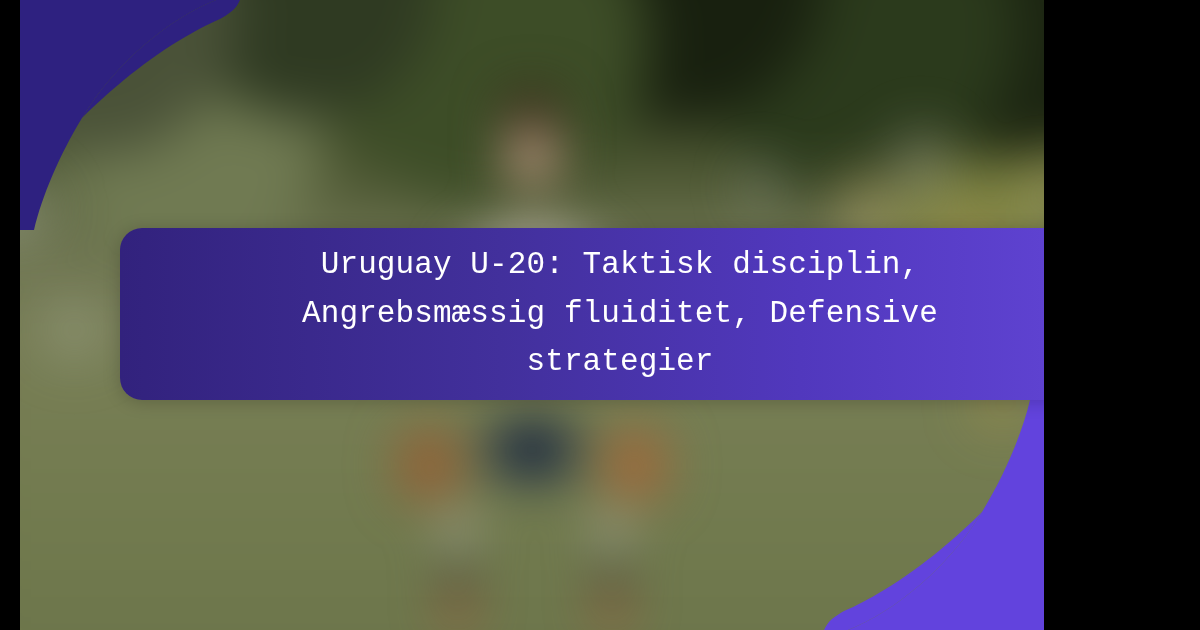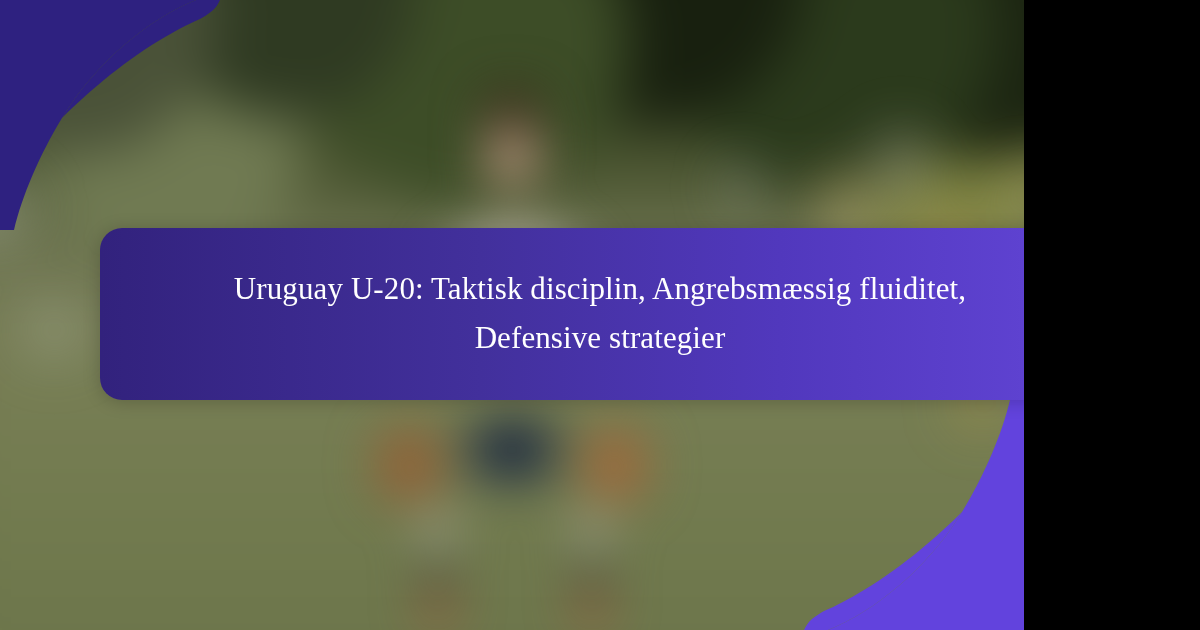--- a/index.html
+++ b/index.html
@@ -5,21 +5,22 @@
   html, body {
     margin: 0;
     padding: 0;
     background: #000;
   }
   #og-card {
     position: relative;
     width: 1024px;
     height: 630px;
     overflow: hidden;
-    font-family: Liberation Serif, serif;
+    font-family: Liberation Mono, monospace;
+    margin-left: 20px;
   }
 
   
   .bg-photo {
     position: absolute;
     inset: 0;
     
     background-color: #6c7350;
     overflow: hidden;
   }

